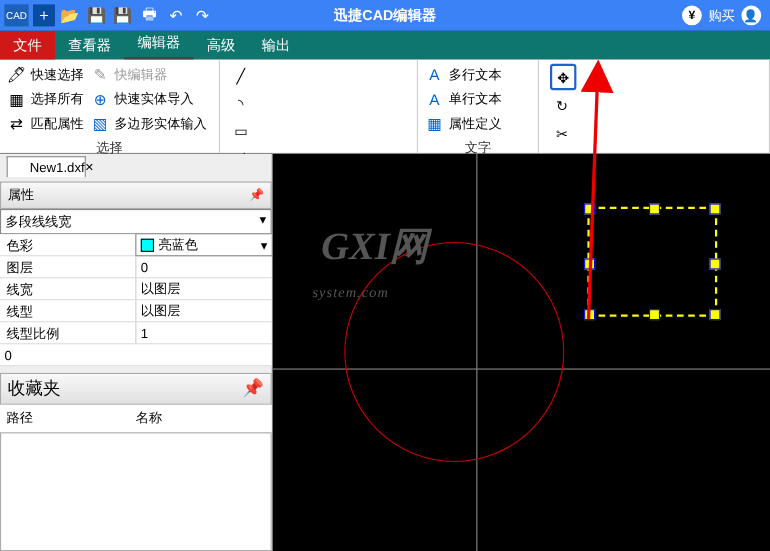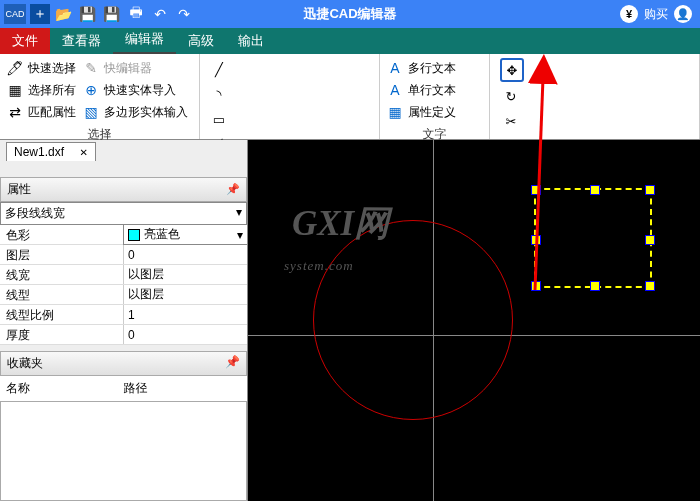--- a/index.html
+++ b/index.html
@@ -22,33 +22,33 @@
 .ribbon-label { text-align: center; font-size: 12px; color: #333; padding: 2px 0; }
 .ribbon-row { display: flex; gap: 2px; align-items: center; }
 .ribbon-btn { display: flex; align-items: center; gap: 4px; font-size: 12px; padding: 1px 2px; cursor: pointer; }
 .ribbon-btn.disabled { color: #999; }
 .ribbon-icon { width: 18px; height: 18px; display: inline-flex; align-items: center; justify-content: center; font-size: 14px; }
 .icon-grid { display: flex; flex-wrap: wrap; gap: 3px; }
 .small-icon { width: 22px; height: 22px; display: flex; align-items: center; justify-content: center; font-size: 13px; cursor: pointer; }
 
 .workspace { display: flex; height: calc(501px - 28px - 26px - 86px); }
 .left-panel { width: 248px; background: #eee; border-right: 1px solid #888; display: flex; flex-direction: column; }
-.file-tab { background: #fff; border: 1px solid #888; border-bottom: none; padding: 2px 7px; font-size: 12px; width: 90px; margin: 2px 0 16px 6px; display: flex; align-items: center; }
+.file-tab { background: #fff; border: 1px solid #888; border-bottom: none; padding: 2px 20px; font-size: 12px; width: 72px; margin: 2px 0 4px 6px; display: flex; align-items: center; }
 .file-tab .close { margin-left: auto; font-size: 10px; }
 .panel-header { background: linear-gradient(#f8f8f8,#e0e0e0); border: 1px solid #aaa; padding: 3px 6px; font-size: 12px; display: flex; align-items: center; }
 .panel-header .pin { margin-left: auto; font-size: 11px; }
 .dropdown { background: #fff; border: 1px solid #888; padding: 2px 4px; font-size: 12px; display: flex; align-items: flex-start; }
 .dropdown .arrow { margin-left: auto; }
 .prop-table { background: #fff; }
 .prop-row { display: flex; border-bottom: 1px solid #ddd; font-size: 12px; height: 20px; }
 .prop-key { width: 124px; padding: 2px 6px; border-right: 1px solid #ccc; }
 .prop-val { flex: 1; padding: 2px 4px; display: flex; align-items: center; }
 .prop-val.editable { background: #fff; border: 1px solid #888; margin: -1px; text-align: right; }
 .color-swatch { width: 12px; height: 12px; background: #0ff; border: 1px solid #000; margin-right: 4px; display: inline-block; }
-.fav-header { background: linear-gradient(#f8f8f8,#e0e0e0); border: 1px solid #aaa; padding: 3px 6px; font-size: 12px; display: flex; }
+.fav-header { background: linear-gradient(#f8f8f8,#e0e0e0); border: 1px solid #aaa; padding: 3px 6px; font-size: 16px; display: flex; }
 .fav-header .pin { margin-left: auto; }
 .fav-cols { display: flex; font-size: 12px; padding: 4px 6px; background: #fff; }
 .fav-col { flex: 1; }
 .fav-body { flex: 1; background: #fff; border: 1px solid #aaa; }
 
 .canvas { flex: 1; background: #000; position: relative; }
 .crosshair-v { position: absolute; left: 0; width: 100%; height: 1px; background: #888; top: 195px; }
 .crosshair-h { position: absolute; top: 0; height: 100%; width: 1px; background: #888; left: 185px; }
 .circle { position: absolute; width: 200px; height: 200px; border: 1px solid #c00; border-radius: 50%; left: 65px; top: 80px; }
 .selrect { position: absolute; width: 118px; height: 100px; border: 2px dashed #ff0; left: 286px; top: 48px; }
@@ -224,32 +224,31 @@
       </div>
       <div class="prop-row">
         <div class="prop-key">线型</div>
         <div class="prop-val">以图层</div>
       </div>
       <div class="prop-row">
         <div class="prop-key">线型比例</div>
         <div class="prop-val">1</div>
       </div>
       <div class="prop-row">
-        <div class="prop-key">厚度</div>
         <div class="prop-val">0</div>
       </div>
     </div>
     <div style="height:6px;"></div>
     <div class="fav-header">
       <span>收藏夹</span>
       <span class="pin">📌</span>
     </div>
     <div class="fav-cols">
+      <span class="fav-col">路径</span>
       <span class="fav-col">名称</span>
-      <span class="fav-col">路径</span>
     </div>
     <div class="fav-body"></div>
   </div>
 
   <div class="canvas">
     <div class="crosshair-v"></div>
     <div class="crosshair-h"></div>
     <div class="circle"></div>
     <div class="selrect">
       <span class="grip" style="left:-5px;top:-5px;"></span>

